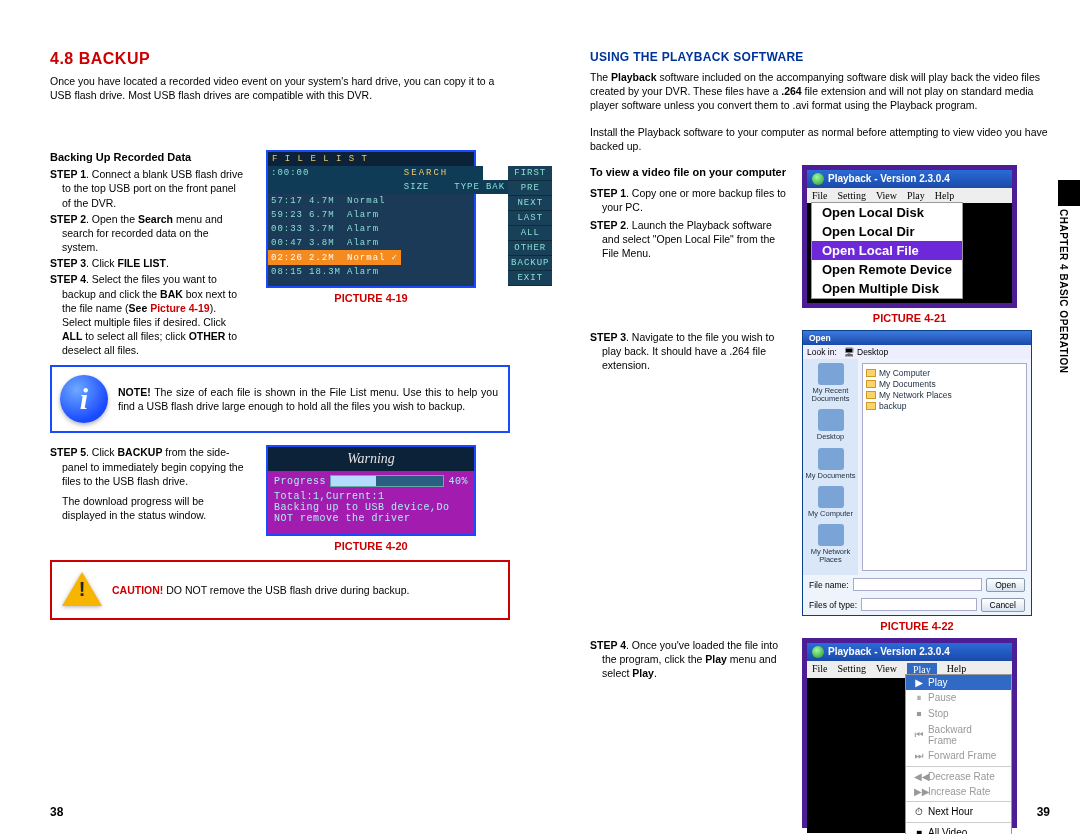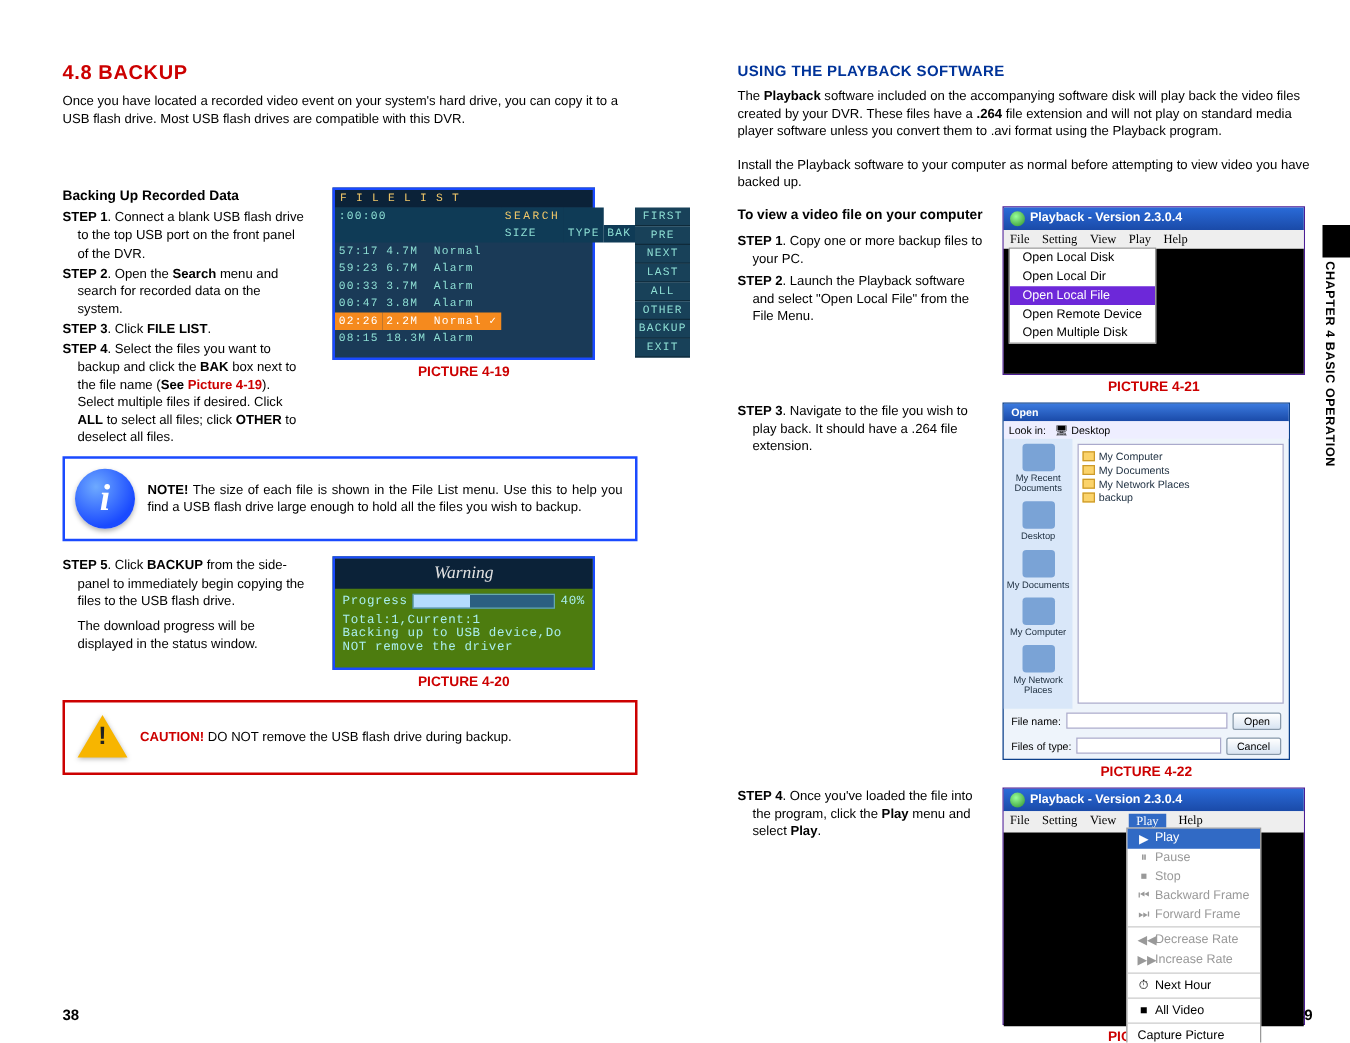--- a/index.html
+++ b/index.html
@@ -58,35 +58,35 @@
     border-left: 20px solid transparent;
     border-right: 20px solid transparent;
     border-bottom: 34px solid #f7b500;
     filter: drop-shadow(0 1px 2px rgba(0,0,0,0.3));
     position: absolute; left:0; top:0;
   }
   .warn-ex { position:absolute; left:0; top:6px; width:40px; text-align:center; font-weight:900; font-size:20px; color:#222; }
   .redbold { color:#cc0000; font-weight:900; }
 
   
-  .prog-outer { border: 2px solid #1a4aff; width: 210px; background:#4d7c0f; padding-bottom:6px; }
+  .prog-outer { border: 2px solid #1a4aff; width: 210px; background:#a21caf; padding-bottom:6px; }
   .prog-title { text-align:center; background:#0b2238; color:#e2e2e2; font-style: italic; font-family: Georgia, serif; font-size: 14px; padding: 4px 0; }
   .prog-body { padding: 4px 6px; color:#aee; font-family: "Courier New", monospace; font-size: 10px; letter-spacing:0.5px; }
   .prog-bar-row { display:flex; align-items:center; gap:4px; margin-bottom:4px;}
   .prog-bar { flex:1; height: 12px; background:#2b5f81; border:1px solid #6aa; position:relative; }
   .prog-fill { position:absolute; left:0; top:0; bottom:0; width:40%; background:#b4dcff; }
 
   
-  .pb-win { width: 242px; border:1px solid #4c1d95; background:#fff; font-size: 10px; display:inline-block; }
+  .pb-win { width: 215px; border:5px solid #4c1d95; background:#fff; font-size: 10px; display:inline-block; }
   .pb-title { background:linear-gradient(#2a6bd8,#1a4aa8); color:#fff; padding:3px 5px; display:flex; align-items:center; gap:4px; font-weight:700; }
   .pb-title .ico { width:12px; height:12px; background: radial-gradient(circle at 40% 35%, #9f9, #2a8c2a); border-radius:50%; }
   .pb-menu { background:#eee; padding:2px 5px; display:flex; gap:10px; }
   .pb-menu span { cursor:default;font-family:Liberation Serif, serif; }
   .pb-menu .hl { background:#316ac5; color:#fff; padding:1px 6px; }
-  .pb-drop { position:absolute; background:#fff; border:1px solid #999; font-size:10px; z-index:5; }
+  .pb-drop { position:absolute; background:#fff; border:1px solid #999; font-size:13px; z-index:5;font-weight:bold; }
   .pb-drop div { padding:2px 10px; white-space:nowrap; }
   .pb-drop .sel { background:#6d28d9; color:#fff; }
   .pb-black { background:#000; height:100px; }
 
   
   .open-dialog { width: 230px; border:1px solid #0b3f8a; background:#eef4fb; font-size:8.5px; }
   .open-title { background:linear-gradient(#3b7adf,#1a4aa8); color:#fff; padding:2px 6px; font-weight:700; }
   .open-body { display:flex; }
   .open-side { width:55px; background:#d9e7f9; padding:4px 2px; text-align:center; }
   .open-side .it { margin-bottom:6px; color:#234; font-size:7.5px; line-height:1.1;}

